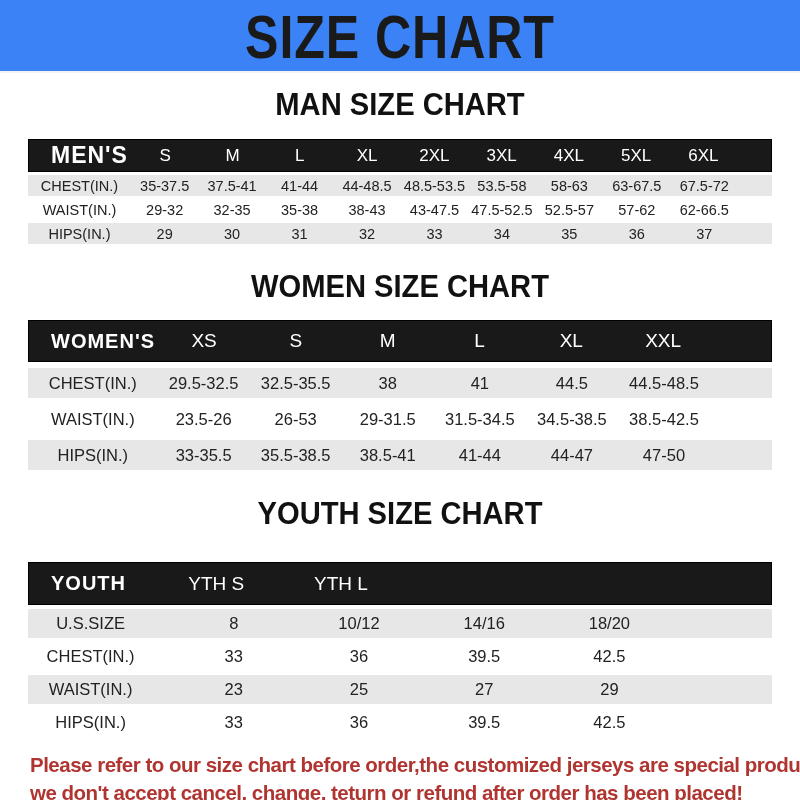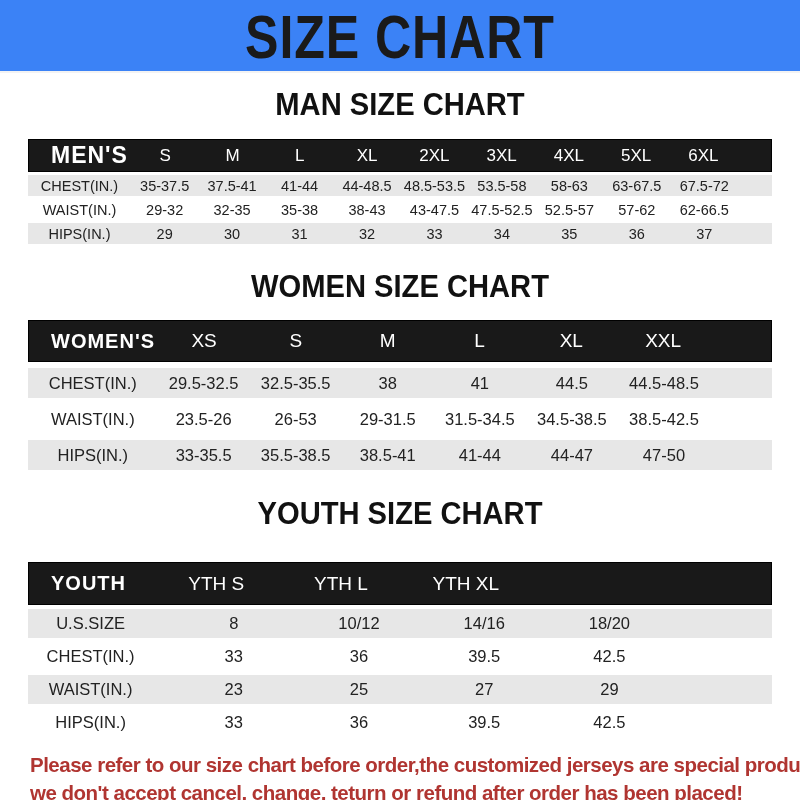--- a/index.html
+++ b/index.html
@@ -197,21 +197,20 @@
       <span class="cell">47-50</span>
     </div>
   </div>
 
 <div class="section-title t3-title">YOUTH SIZE CHART</div>
 <div class="size-table youth">
     <div class="trow thead">
       <span class="rlabel">YOUTH</span>
       <span class="cell">YTH S</span>
       <span class="cell">YTH L</span>
-      <span class="cell">YTH XL</span>
     </div>
     <div class="trow alt-a">
       <span class="rlabel">U.S.SIZE</span>
       <span class="cell">8</span>
       <span class="cell">10/12</span>
       <span class="cell">14/16</span>
       <span class="cell">18/20</span>
     </div>
     <div class="trow alt-b">
       <span class="rlabel">CHEST(IN.)</span>

